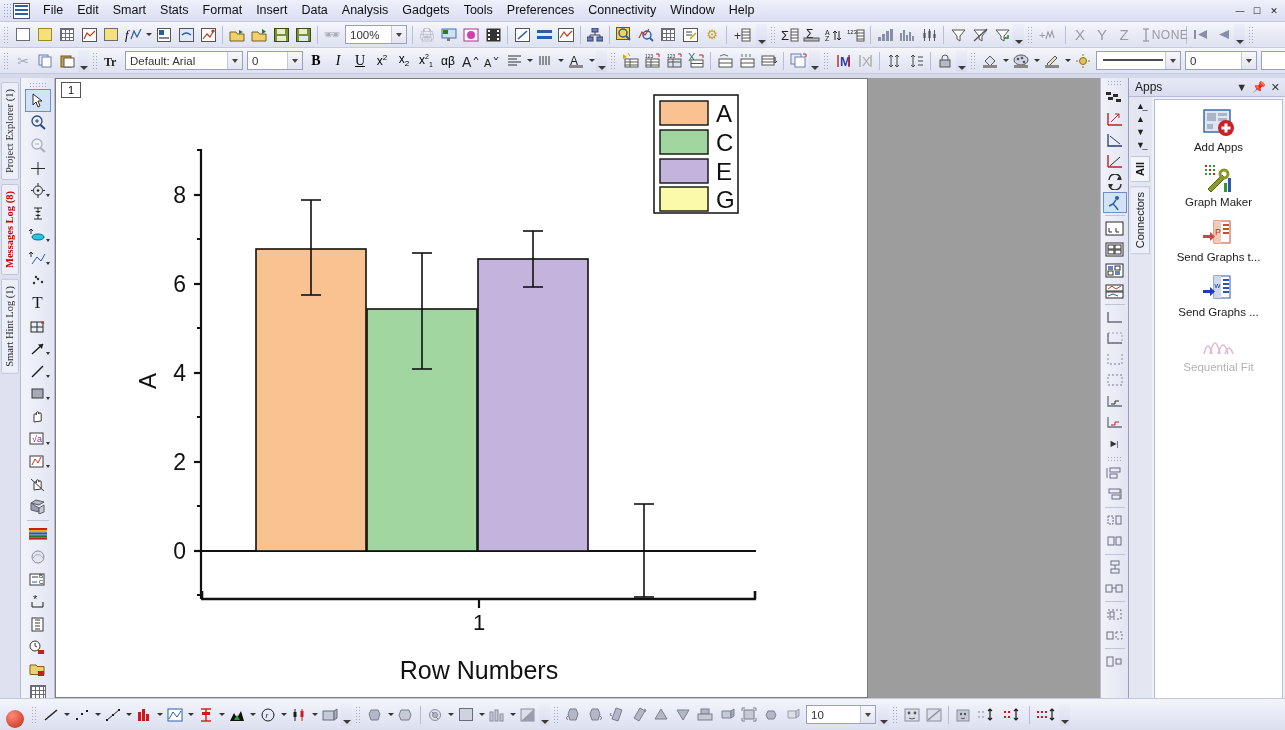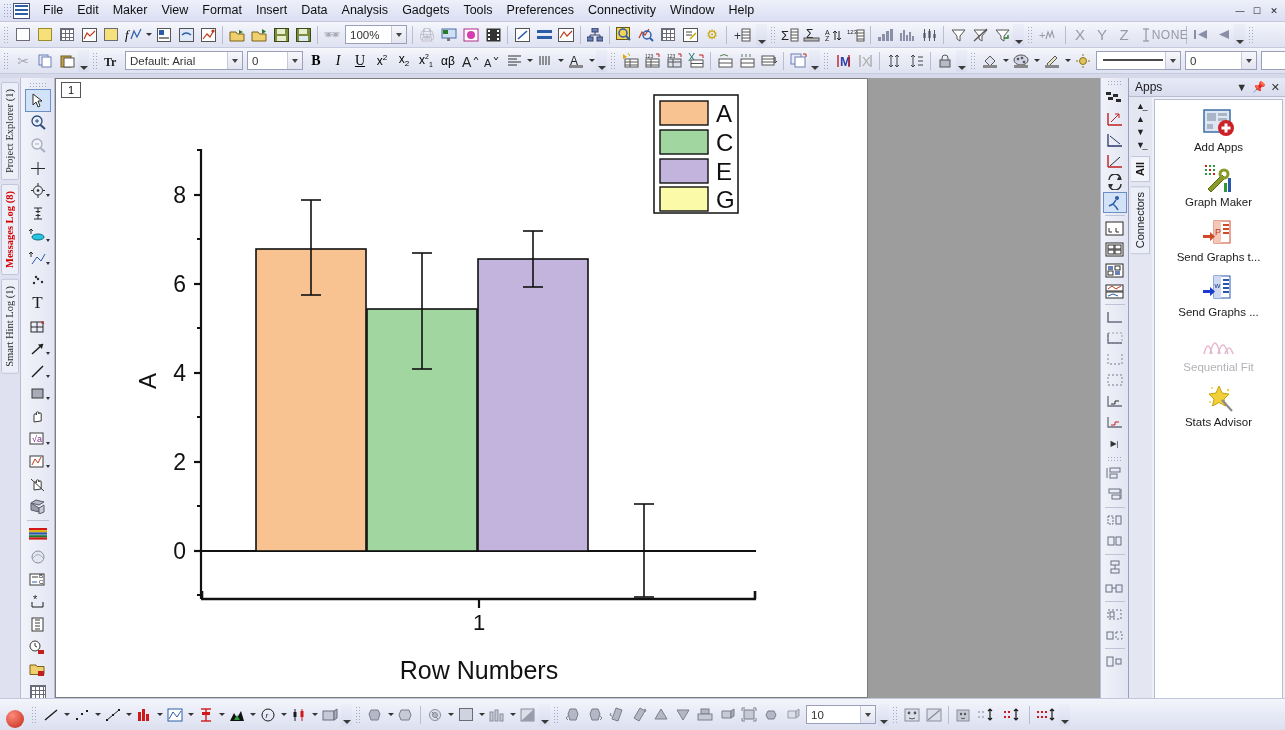--- a/index.html
+++ b/index.html
@@ -191,22 +191,22 @@
 </head>
 <body>
 
 <div id="app">
 
   <div class="menubar">
     <div class="menu-grip"></div>
     <span class="app-icon"></span>
     <div class="menu-item">File</div>
     <div class="menu-item">Edit</div>
-    <div class="menu-item">Maker</div>
-    <div class="menu-item">View</div>
+    <div class="menu-item">Smart</div>
+    <div class="menu-item">Stats</div>
     <div class="menu-item">Format</div>
     <div class="menu-item">Insert</div>
     <div class="menu-item">Data</div>
     <div class="menu-item">Analysis</div>
     <div class="menu-item">Gadgets</div>
     <div class="menu-item">Tools</div>
     <div class="menu-item">Preferences</div>
     <div class="menu-item">Connectivity</div>
     <div class="menu-item">Window</div>
     <div class="menu-item">Help</div>
@@ -1339,32 +1339,20 @@
                   <path d="M8 24 q5 -22 10 0"></path>
                   <path d="M16 24 q5 -18 10 0"></path>
                   <path d="M23 24 q4 -12 8 0"></path>
                 </g>
               </svg>
           </div>
           <div class="app-lbl dim">Sequential Fit</div>
         </div>
 
 
-        <div class="app-item">
-          <div class="app-ico">
-            <svg width="34" height="30">
-                <path d="M17 3 l3 7 7 1 -5 5 1.5 7 -6.5 -3.5 -6.5 3.5 1.5 -7 -5 -5 7 -1z" fill="#f0cf3a" stroke="#c6a311"></path>
-                <line x1="20" y1="17" x2="30" y2="28" stroke="#8a8a8a" stroke-width="2.2"></line>
-                <circle cx="10" cy="5" r="1" fill="#f0cf3a"></circle>
-                <circle cx="26" cy="7" r="1.2" fill="#f0cf3a"></circle>
-                <circle cx="8" cy="19" r="1" fill="#f0cf3a"></circle>
-              </svg>
-          </div>
-          <div class="app-lbl">Stats Advisor</div>
-        </div>
 
       </div>
     </div>
   </div>
 
   <div class="bottombar">
     <div class="statusdot"></div>
     <div style="width:28px"></div>
     <div class="grip"></div>
     <div class="tbtn">

